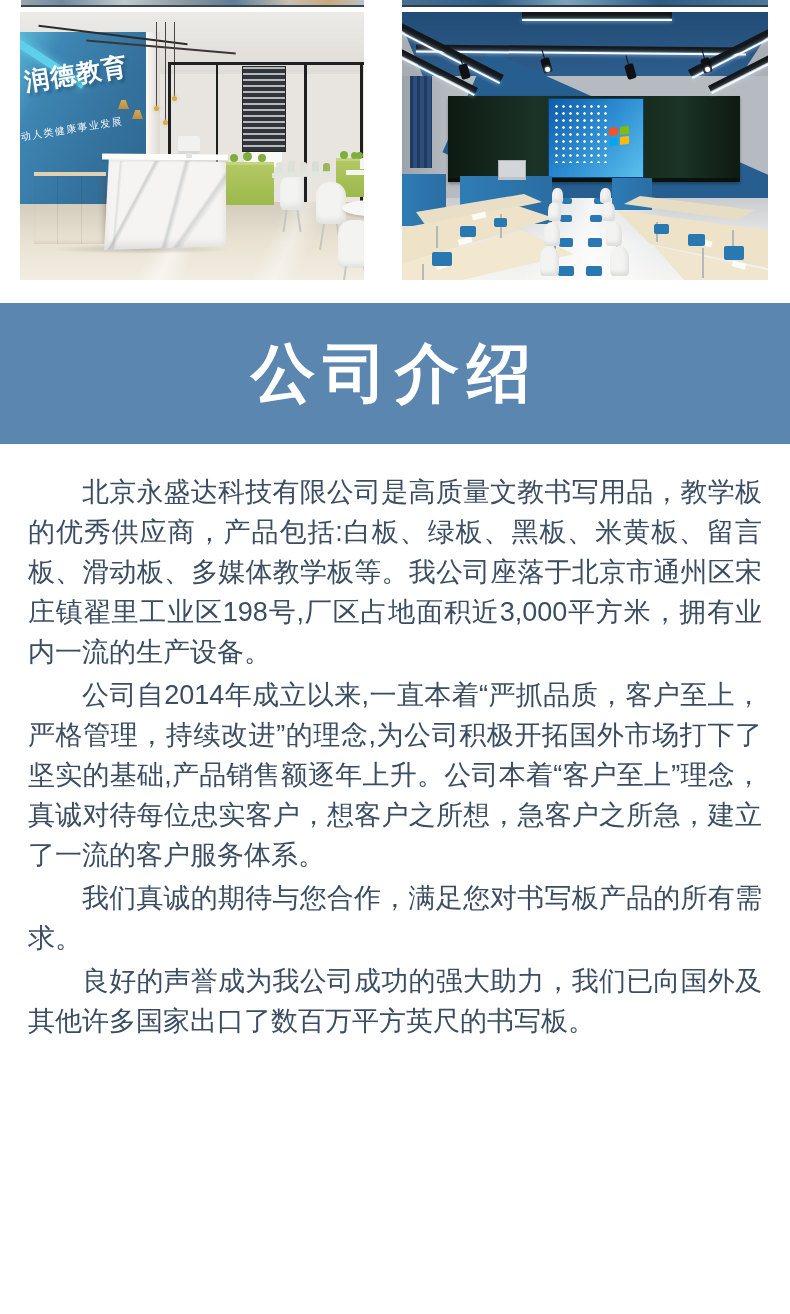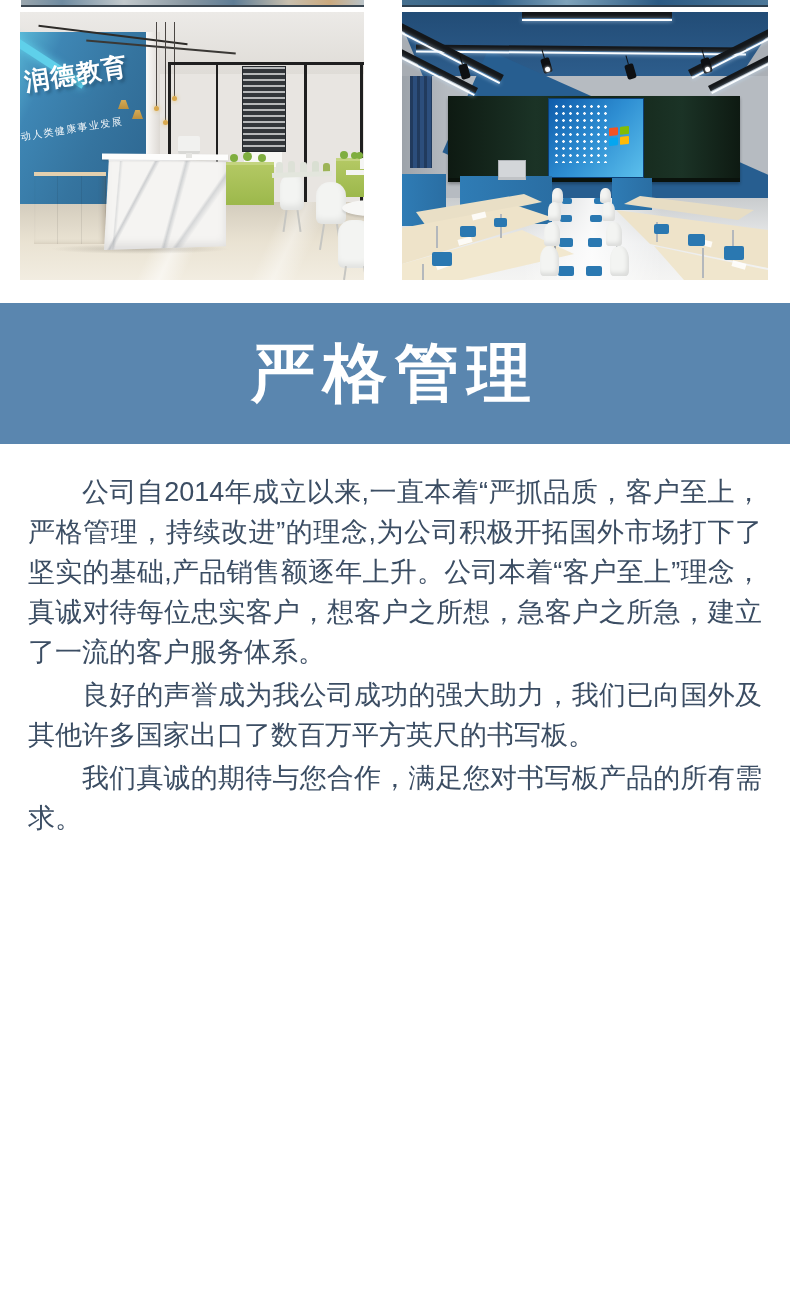--- a/index.html
+++ b/index.html
@@ -286,20 +286,21 @@
     <div class="abs bar" style="left:306px;top:74px;width:110px;height:6px;transform:rotate(-27deg);transform-origin:left top;"></div>
     <div class="abs bar" style="left:120px;top:0;width:150px;height:6px;"></div>
     <div class="abs spot" style="left:58px;top:52px;"></div>
     <div class="abs spot lens" style="left:140px;top:46px;"></div>
     <div class="abs spot" style="left:224px;top:52px;"></div>
     <div class="abs spot lens" style="left:300px;top:46px;"></div>
   </div>
 </div>
 
 <div class="banner">
-  <h1>严格管理</h1>
+  <h1>公司介绍</h1>
 </div>
 
 <div class="article">
+  <p>北京永盛达科技有限公司是高质量文教书写用品，教学板的优秀供应商，产品包括:白板、绿板、黑板、米黄板、留言板、滑动板、多媒体教学板等。我公司座落于北京市通州区宋庄镇翟里工业区198号,厂区占地面积近3,000平方米，拥有业内一流的生产设备。</p>
   <p>公司自2014年成立以来,一直本着“严抓品质，客户至上，严格管理，持续改进”的理念,为公司积极开拓国外市场打下了坚实的基础,产品销售额逐年上升。公司本着“客户至上”理念，真诚对待每位忠实客户，想客户之所想，急客户之所急，建立了一流的客户服务体系。</p>
+  <p>我们真诚的期待与您合作，满足您对书写板产品的所有需求。</p>
   <p>良好的声誉成为我公司成功的强大助力，我们已向国外及其他许多国家出口了数百万平方英尺的书写板。</p>
-  <p>我们真诚的期待与您合作，满足您对书写板产品的所有需求。</p>
 </div>
 
 </body></html>

